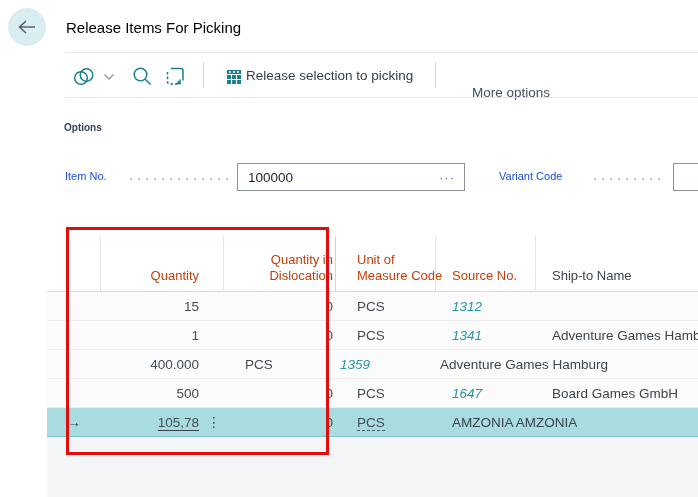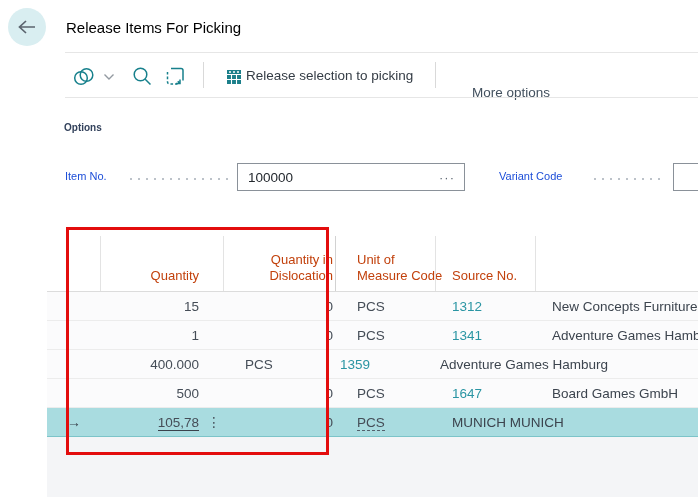--- a/index.html
+++ b/index.html
@@ -48,21 +48,21 @@
     font-size:13.5px;color:#454d57;}
   .grow.selected{background:#a9dce0;border-bottom:1px solid #7cc4c9;}
 
   .c-ind{width:53px;box-sizing:border-box;padding-left:20px;color:#3b454f;font-size:14px;}
   .c-qty{width:123px;box-sizing:border-box;text-align:right;padding-right:33px;margin-left:9px;}
   .c-dis{width:112px;box-sizing:border-box;text-align:right;padding-right:11px;}
   .c-unit{width:100px;box-sizing:border-box;padding-left:13px;}
   .c-src{width:100px;box-sizing:border-box;padding-left:8px;}
   .c-ship{flex:1;box-sizing:border-box;padding-left:8px;white-space:nowrap;overflow:hidden;color:#3c444e;}
 
-  .link{color:#2a95a3;cursor:pointer;}
+  .link{color:#2a95a3;cursor:pointer;font-style:italic;}
   .edit-underline{border-bottom:1px solid #3a424c;cursor:text;}
   .dashed-underline{border-bottom:1px dashed #55606c;}
   .cell-menu{position:absolute;left:160px;top:4px;font-size:14px;color:#4a5560;
     cursor:pointer;line-height:20px;}
   .grid-empty{height:61px;background:#f4f5f7;}
 
   
   .red-rect{left:66px;top:227px;width:263px;height:228px;border:3px solid #e30d0d;
     box-sizing:border-box;pointer-events:none;z-index:50;}
 </style>
@@ -132,29 +132,29 @@
     <div class="vsep" style="left:53px;"></div>
     <div class="vsep" style="left:176px;"></div>
     <div class="vsep" style="left:288px;background:#d2d2d2;"></div>
     <div class="vsep" style="left:388px;"></div>
     <div class="vsep" style="left:488px;"></div>
     <div class="hcell c-ind"></div>
     <div class="hcell c-qty">Quantity</div>
     <div class="hcell c-dis">Quantity in Dislocation</div>
     <div class="hcell c-unit">Unit of Measure Code</div>
     <div class="hcell c-src">Source No.</div>
+    <div class="hcell c-ship">Ship-to Name</div>
   </div>
 
   <div class="grow">
     <div class="c-ind"></div>
     <div class="c-qty">15</div>
     <div class="c-dis">0</div>
     <div class="c-unit">PCS</div>
     <div class="c-src"><span class="link">1312</span></div>
-    <div class="c-ship">New Concepts Furniture</div>
   </div>
 
   <div class="grow">
     <div class="c-ind"></div>
     <div class="c-qty">1</div>
     <div class="c-dis">0</div>
     <div class="c-unit">PCS</div>
     <div class="c-src"><span class="link">1341</span></div>
     <div class="c-ship">Adventure Games Hamburg</div>
   </div>
@@ -175,19 +175,19 @@
     <div class="c-src"><span class="link">1647</span></div>
     <div class="c-ship">Board Games GmbH</div>
   </div>
 
   <div class="grow selected">
     <div class="c-ind">→</div>
     <div class="c-qty"><span class="edit-underline">105,78</span></div>
     <div class="cell-menu">⋮</div>
     <div class="c-dis">0</div>
     <div class="c-unit"><span class="dashed-underline">PCS</span></div>
-    <div class="c-ship">MUNICH MUNICH</div>
+    <div class="c-ship">AMZONIA AMZONIA</div>
   </div>
 
   <div class="grid-empty"></div>
 </div>
 
 <div class="abs red-rect"></div>
 
 </body></html>

